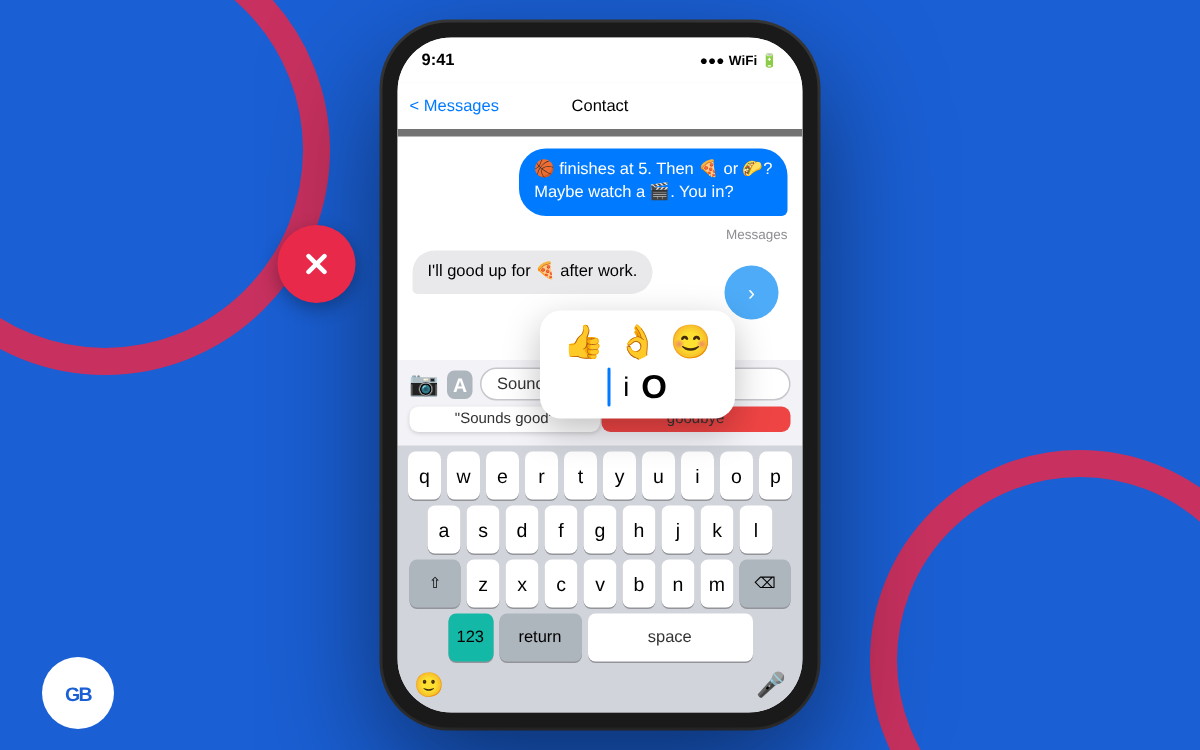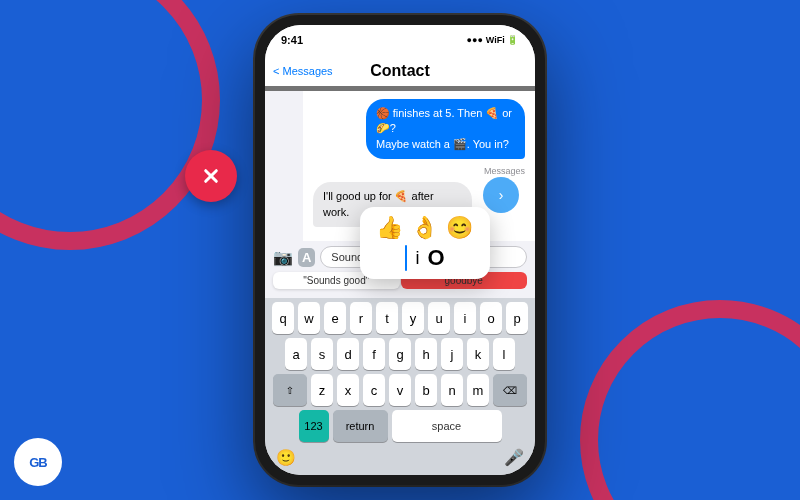--- a/index.html
+++ b/index.html
@@ -33,21 +33,21 @@
       border: 18px solid #e8294a;
       border-radius: 50%;
       opacity: 0.85;
       z-index: 0;
     }
 
     
     .logo {
       position: absolute;
       bottom: 14px;
-      left: 14px;
+      left: 28px;
       width: 48px;
       height: 48px;
       background: white;
       border-radius: 50%;
       display: flex;
       align-items: center;
       justify-content: center;
       font-weight: 900;
       font-size: 13px;
       color: #1a5fd4;
@@ -110,34 +110,33 @@
       flex-shrink: 0;
       position: relative;
     }
     .nav-back {
       position: absolute;
       left: 8px;
       color: #007aff;
       font-size: 11px;
     }
     .nav-title {
-      font-size: 16px;
-      font-weight: 700;
+      font-size: 11px;
+      font-weight: 400;
     }
 
     
     .messages-area {
       flex: 1;
       background: white;
       padding: 8px 10px;
       display: flex;
       flex-direction: column;
       gap: 6px;
       overflow: hidden;
-      margin-left: 38px;
     }
 
     .bubble-outgoing {
       align-self: flex-end;
       background: #007aff;
       color: white;
       border-radius: 18px 18px 4px 18px;
       padding: 7px 10px;
       font-size: 11px;
       max-width: 75%;

